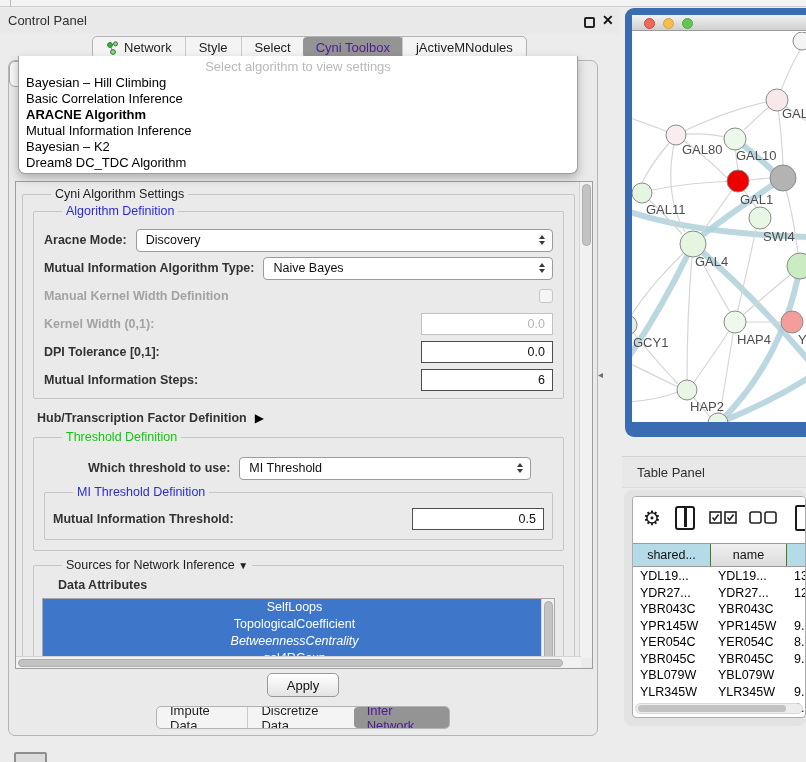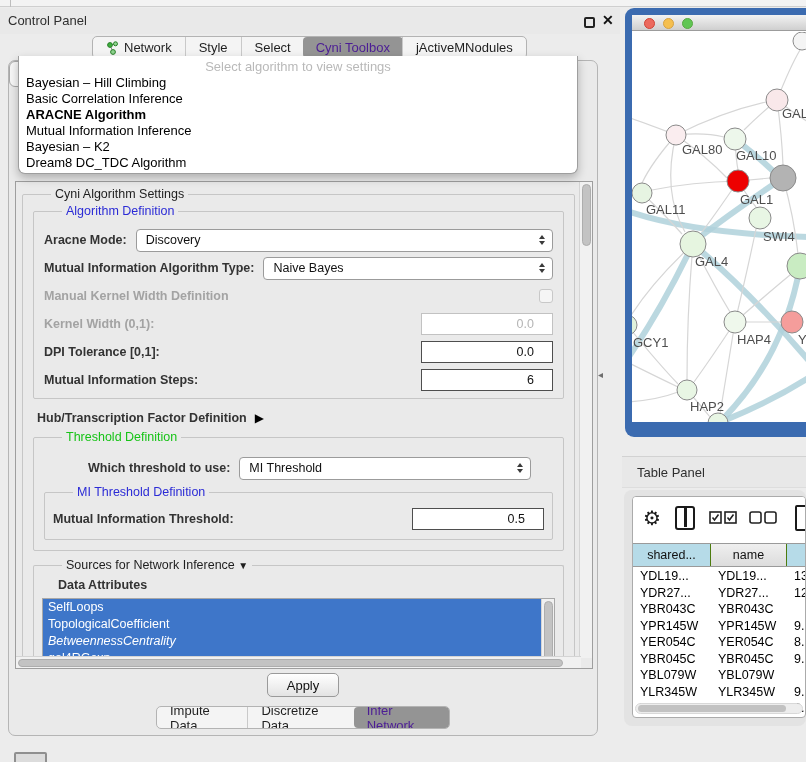--- a/index.html
+++ b/index.html
@@ -58,25 +58,25 @@
   .lbl.dis { color:#A3A3A3; }
 
   .combo { position:relative; display:flex; align-items:center; height:23px; background:#FFF;
     border:1px solid #9B9B9B; border-radius:4px; padding:0 24px 0 9px; font-size:12.5px; color:#111; }
   .combo .arrows { position:absolute; right:7px; top:50%; transform:translateY(-50%);
     display:flex; flex-direction:column; gap:2px; }
   .tri-up { width:0; height:0; border-left:3.5px solid transparent; border-right:3.5px solid transparent; border-bottom:4.5px solid #3A3A3A; }
   .tri-dn { width:0; height:0; border-left:3.5px solid transparent; border-right:3.5px solid transparent; border-top:4.5px solid #3A3A3A; }
 
   .field { height:22px; width:132px; margin-left:auto; border:1px solid #4E4E4E; background:#FFF;
-    text-align:right; font-family:"Liberation Sans",sans-serif; font-size:12.5px; color:#111; padding:0 18px; }
+    text-align:right; font-family:"Liberation Sans",sans-serif; font-size:12.5px; color:#111; padding:0 7px; }
   .field.dis { border-color:#C2C2C2; color:#B5B5B5; }
   .cb { width:14px; height:14px; margin-left:auto; border:1px solid #C8C8C8; border-radius:3px; background:#F5F5F5; }
 
-  #attr-list { position:relative; height:78px; background:#FFF; border:1px solid #A8A8A8; overflow:hidden; }
+  #attr-list { position:relative; height:78px; background:#FFF; border:1px solid #A8A8A8; overflow:hidden;text-align:center; }
   .attr-item { height:17px; line-height:17px; padding-left:5px; font-size:12.5px; color:#FFF; background:#3E76C9; width:calc(100% - 13px); }
   #attr-scroll { position:absolute; right:0; top:0; width:13px; height:100%; background:#F1F1F1; border-left:1px solid #D4D4D4; }
   #attr-thumb { position:absolute; left:1.5px; top:2px; width:9px; height:64px; background:#C3C3C3; border:1px solid #ADADAD; border-radius:5px; }
 
   #apply-btn { left:50%; transform:translateX(-50%); top:612px; width:72px; height:24px;
     background:linear-gradient(#FFFFFF,#E3E3E3); border:1px solid #9A9A9A; border-radius:5px;
     font-size:13px; color:#111; display:flex; align-items:center; justify-content:center; }
 
   #bottom-tabs-wrap { left:50%; transform:translateX(-50%); top:645px; }
 

